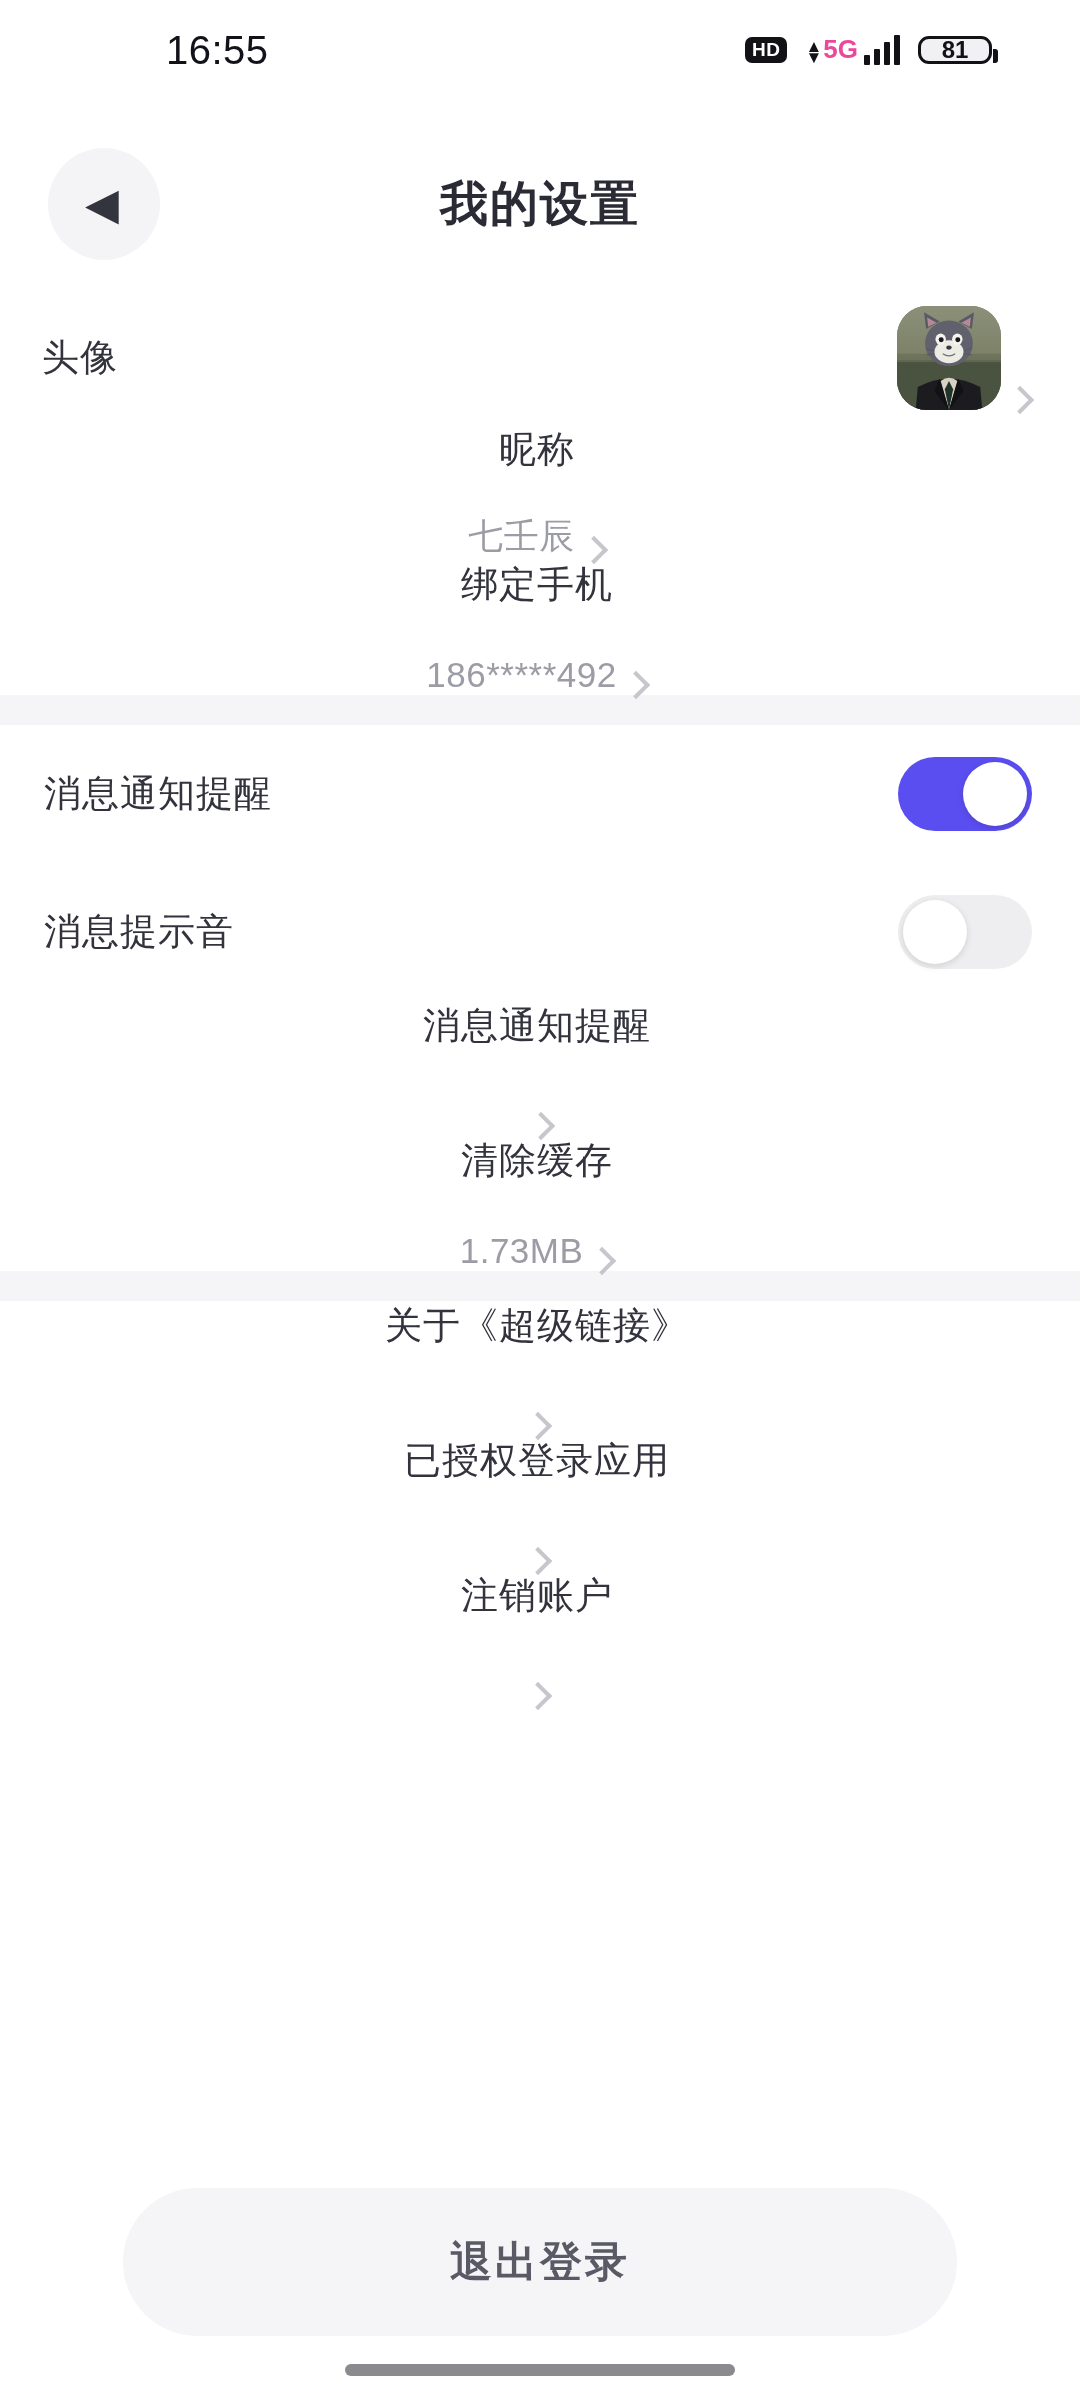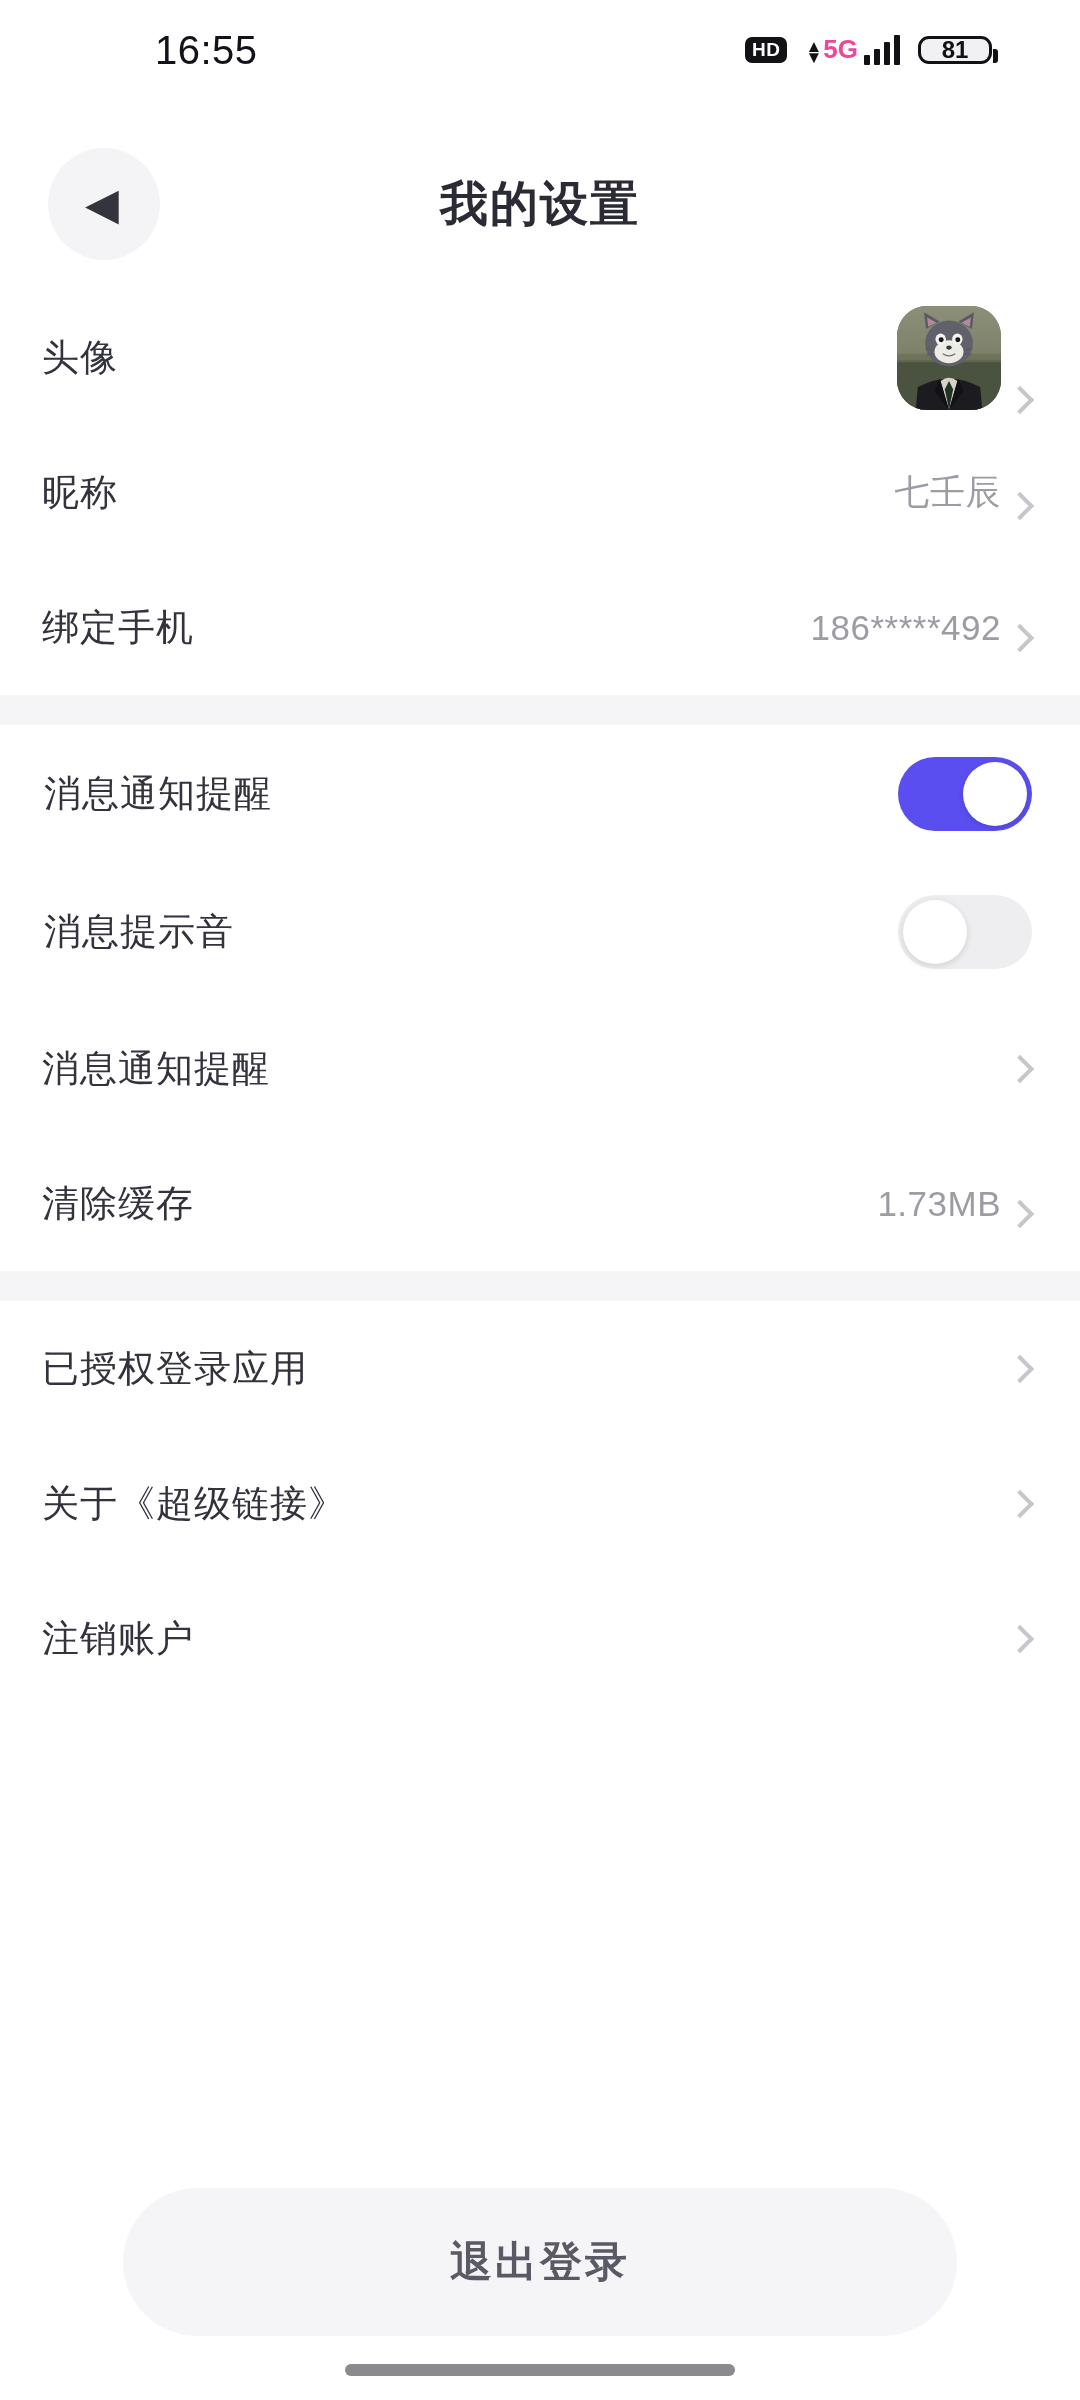--- a/index.html
+++ b/index.html
@@ -8,21 +8,21 @@
     background:#ffffff;
     font-family:"Liberation Sans","DejaVu Sans",sans-serif;
     -webkit-font-smoothing:antialiased;
   }
   .screen { position:relative; width:1080px; height:2400px; background:#fff; overflow:hidden; }
 
   
   .statusbar {
     position:absolute; top:0; left:0; width:1080px; height:100px;
     display:flex; align-items:center; justify-content:space-between;
-    padding:0 48px 0 0;
+    padding:0 48px 0 11px;
     gap:36px;
   }
   .status-time {
     margin-left:155px;
     font-size:40px; font-weight:500; color:#12121a; letter-spacing:0.5px;
   }
   .status-icons { display:flex; align-items:center; gap:18px; margin-right:40px; }
   .hd-badge {
     background:#111116; color:#fff; font-size:19px; font-weight:700;
     border-radius:7px; padding:3px 7px 4px 7px; letter-spacing:0.5px;
@@ -96,21 +96,21 @@
     position:absolute; top:5px; width:64px; height:64px; border-radius:50%;
     background:#fff;
   }
   .toggle.on { background:#5b4ef0; }
   .toggle.on .knob { right:5px; box-shadow:0 2px 6px rgba(0,0,0,.14); }
   .toggle.off { background:#eeeef0; }
   .toggle.off .knob { left:5px; box-shadow:0 2px 7px rgba(0,0,0,.13); }
 
   
   .r-avatar { height:135px; }
-  .r-std    { height:135px; }
+  .r-std    { height:135px;flex-direction:column; }
   .r-switch { height:138px;padding-left:44px; }
 
   
   .logout-wrap {
     position:absolute; left:0; top:2188px; width:1080px;
     display:flex; justify-content:center;
   }
   .logout-btn {
     width:834px; height:148px; border-radius:74px;
     background:#f5f5f7; border:none;
@@ -266,28 +266,28 @@
           <span class="chev"></span>
         </div>
       </div>
     </div>
 
     <div class="gap-band"></div>
 
     <div class="section">
 
       <div class="row r-std">
+        <div class="row-label">关于《超级链接》</div>
+        <div class="row-right">
+          <span class="chev"></span>
+        </div>
+      </div>
+
+      <div class="row r-std">
         <div class="row-label">已授权登录应用</div>
-        <div class="row-right">
-          <span class="chev"></span>
-        </div>
-      </div>
-
-      <div class="row r-std">
-        <div class="row-label">关于《超级链接》</div>
         <div class="row-right">
           <span class="chev"></span>
         </div>
       </div>
 
       <div class="row r-std">
         <div class="row-label">注销账户</div>
         <div class="row-right">
           <span class="chev"></span>
         </div>

